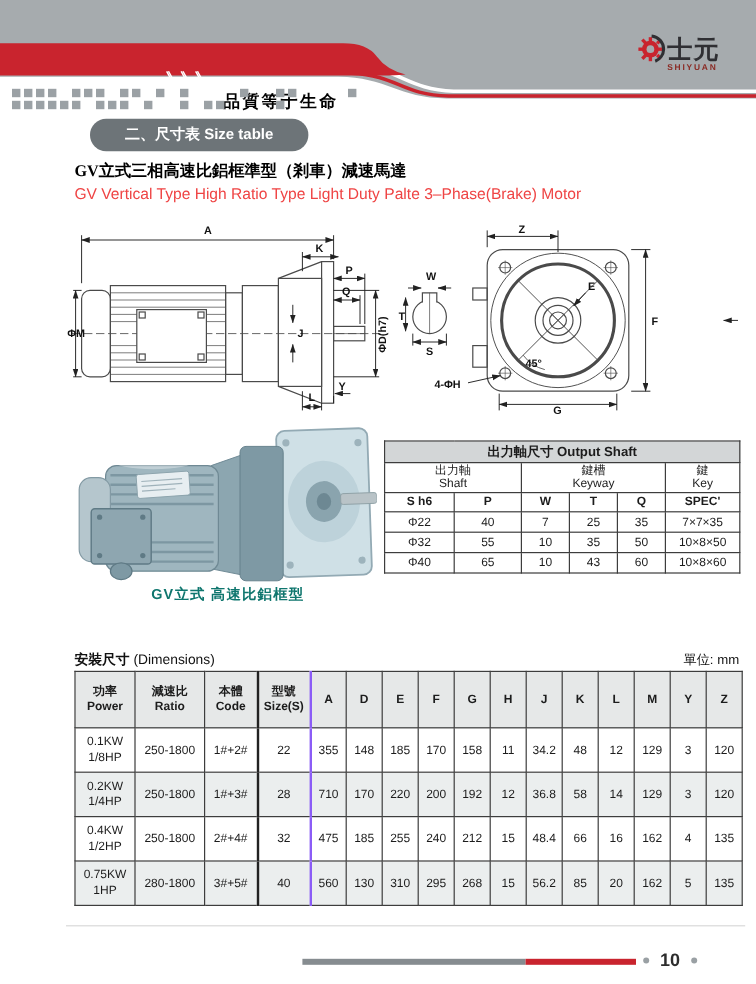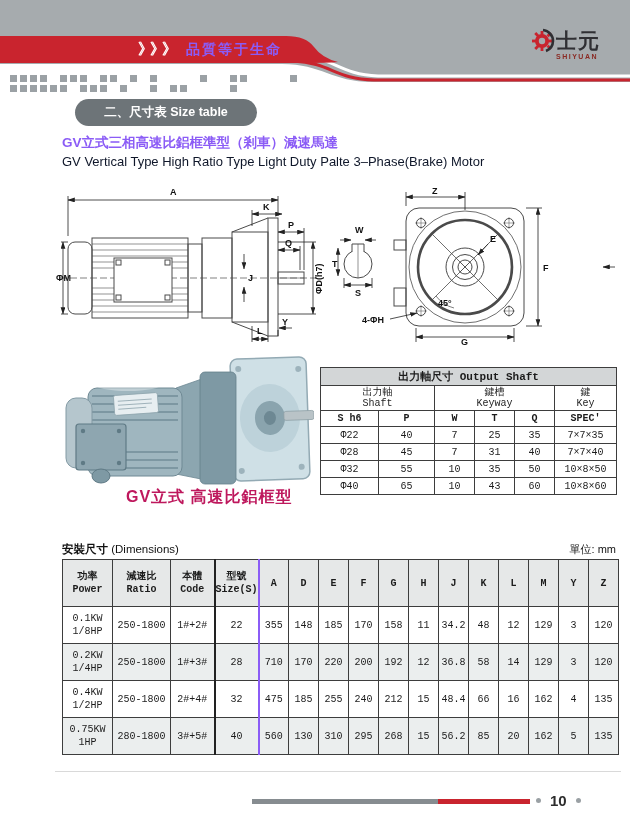--- a/index.html
+++ b/index.html
@@ -2,43 +2,43 @@
 <html><head>
 <meta charset="utf-8">
 <style>
   html,body{margin:0;padding:0;background:#e8e8e8;}
   .page{position:relative;width:630px;height:820px;background:#fff;overflow:hidden;
         font-family:"Liberation Sans",sans-serif;color:#1c1c1c;margin:0 auto;}
   
   .header{position:absolute;top:0;left:0;width:630px;height:90px;}
   .slogan-wrap{position:absolute;top:40px;left:138px;display:flex;align-items:center;gap:12px;}
   .chevrons{color:#fff;font-weight:bold;font-size:15px;letter-spacing:-3px;}
-  .slogan{color:#8b5cf6;font-weight:bold;font-size:14px;letter-spacing:2px;}
+  .slogan{color:#000000;font-weight:bold;font-size:14px;letter-spacing:2px;margin-top:36px;}
   .logo{position:absolute;top:27px;right:30px;text-align:left;}
   .logo-row{display:flex;}
   .logo-text{font-size:21px;font-weight:bold;color:#2f2f33;letter-spacing:1px;}
   .logo-sub{font-size:7px;font-weight:bold;color:#8a2a24;letter-spacing:1.5px;margin-left:26px;margin-top:-2px;}
   .mosaic{position:absolute;top:68px;left:10px;width:460px;}
   .mosaic .row{height:10px;white-space:nowrap;}
   .mosaic i{display:inline-block;width:7px;height:7px;background:#9ba1a5;margin-right:3px;}
   .mosaic i.g{background:transparent;}
   
   .pill{position:absolute;left:75px;top:99px;width:182px;height:27px;background:#6d7478;
         border-radius:14px;color:#fff;font-size:12.5px;font-weight:bold;text-align:center;line-height:27px;}
-  .title-zh{position:absolute;left:62px;top:134px;font-size:13.5px;font-weight:bold;color:#8b5cf6;}
-  .title-en{position:absolute;left:62px;top:154px;font-size:13px;color:#0f172a;}
+  .title-zh{position:absolute;left:62px;top:134px;font-size:13.5px;font-weight:bold;color:#000000;font-family:Liberation Serif, serif;}
+  .title-en{position:absolute;left:62px;top:154px;font-size:13px;color:#ef4444;}
   
   svg text{font-family:"Liberation Sans",sans-serif;}
   .draw{position:absolute;}
   .dimtxt{font-size:9px;font-weight:bold;fill:#111;}
   
   .photo{position:absolute;left:58px;top:354px;}
-  .caption{position:absolute;left:126px;top:487px;font-size:16px;font-weight:bold;color:#be185d;letter-spacing:1px;}
-  
-  table{border-collapse:collapse;table-layout:fixed;background:#fff;font-family:Liberation Mono, monospace;}
+  .caption{position:absolute;left:126px;top:487px;font-size:12px;font-weight:bold;color:#0f766e;letter-spacing:1px;}
+  
+  table{border-collapse:collapse;table-layout:fixed;background:#fff;}
   td,th{border:1px solid #3d3d3d;text-align:center;vertical-align:middle;white-space:pre-line;
         padding:0;font-weight:normal;}
   .shaft-table{position:absolute;left:320px;top:367px;width:296px;font-size:10px;border:1.5px solid #333;}
   .shaft-table .t-title{background:#d3d6d7;font-weight:bold;font-size:11px;height:17px;}
   .shaft-table .t-group{height:25px;font-size:10px;line-height:11px;}
   .shaft-table .t-head td{height:15px;font-weight:bold;text-align:center;}
   .shaft-table tbody td{height:16px;}
   .dims-label{position:absolute;left:62px;top:542px;font-size:11.5px;color:#111;}
   .dims-label b{font-weight:bold;}
   .dims-unit{position:absolute;right:14px;top:542px;font-size:11px;color:#111;}
@@ -293,28 +293,20 @@
       <tbody>
         <tr>
           <td>Φ22</td>
           <td>40</td>
           <td>7</td>
           <td>25</td>
           <td>35</td>
           <td>7×7×35</td>
         </tr>
         <tr>
-          <td>Φ28</td>
-          <td>45</td>
-          <td>7</td>
-          <td>31</td>
-          <td>40</td>
-          <td>7×7×40</td>
-        </tr>
-        <tr>
           <td>Φ32</td>
           <td>55</td>
           <td>10</td>
           <td>35</td>
           <td>50</td>
           <td>10×8×50</td>
         </tr>
         <tr>
           <td>Φ40</td>
           <td>65</td>

